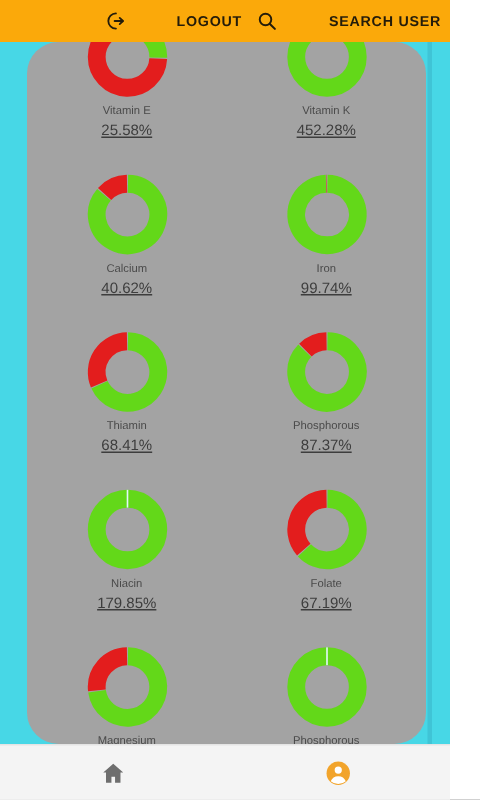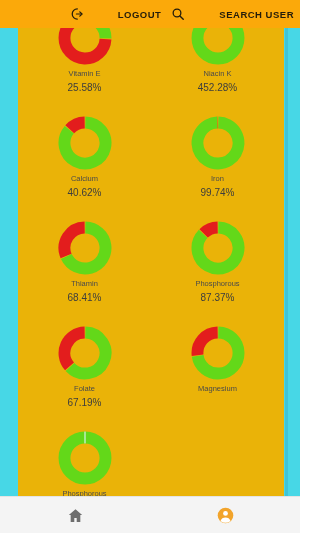--- a/index.html
+++ b/index.html
@@ -62,22 +62,23 @@
     background: #47d7e6;
     position: relative;
     overflow: hidden;
   }
   .panel {
     position: absolute;
     left: 18px;
     right: 16px;
     top: 0;
     bottom: 0;
-    background: #eab308;
+    background: #a3a3a3;
     overflow: hidden;
+    border-radius: 21px;
   }
   .scrolltrack {
     position: absolute;
     top: 0;
     bottom: 0;
     right: 12px;
     width: 3px;
     background: #3fc4d6;
   }
 
@@ -111,20 +112,21 @@
     color: #4a4a4a;
     line-height: 1.1;
     text-align: center;
   }
   .nutrient-value {
     margin-top: 4px;
     font-size: 10px;
     color: #3d3d3d;
     line-height: 1.1;
     text-align: right;
+    text-decoration: underline;
   }
 
   
   .bottom-nav {
     flex: 0 0 36px;
     height: 36px;
     background: #f4f4f4;
     display: flex;
     align-items: center;
     border-top: 1px solid #e4e4e4;
@@ -178,21 +180,21 @@
               <path d="M 87.94833801462735 51.980818499406 A 38 38 0 1 1 49.40312194215081 12.004687965696895" fill="none" stroke="#e31d1d" stroke-width="22"></path>
             </svg>
             <div class="nutrient-name">Vitamin E</div>
             <div class="nutrient-value">25.58%</div>
           </div>
           <div class="card">
             <svg class="donut" viewBox="0 0 100 100">
               <circle cx="50" cy="50" r="38" fill="none" stroke="#63d819" stroke-width="22"></circle>
               <rect x="49" y="1" width="2" height="22" fill="#e2f7fa"></rect>
             </svg>
-            <div class="nutrient-name">Niacin K</div>
+            <div class="nutrient-name">Vitamin K</div>
             <div class="nutrient-value">452.28%</div>
           </div>
           <div class="card">
             <svg class="donut" viewBox="0 0 100 100">
               <path d="M 50.59687805784918 12.004687965696895 A 38 38 0 1 1 20.950081805922526 25.50301543215152" fill="none" stroke="#63d819" stroke-width="22"></path>
               <path d="M 21.733885067333038 24.602623233623877 A 38 38 0 0 1 49.40312194215081 12.004687965696895" fill="none" stroke="#e31d1d" stroke-width="22"></path>
             </svg>
             <div class="nutrient-name">Calcium</div>
             <div class="nutrient-value">40.62%</div>
           </div>
@@ -212,20 +214,28 @@
             <div class="nutrient-name">Thiamin</div>
             <div class="nutrient-value">68.41%</div>
           </div>
           <div class="card">
             <svg class="donut" viewBox="0 0 100 100">
               <path d="M 50.59687805784918 12.004687965696895 A 38 38 0 1 1 22.496109492573797 23.779092179035622" fill="none" stroke="#63d819" stroke-width="22"></path>
               <path d="M 23.333299620620846 22.928112535761016 A 38 38 0 0 1 49.403121942150875 12.004687965696895" fill="none" stroke="#e31d1d" stroke-width="22"></path>
             </svg>
             <div class="nutrient-name">Phosphorous</div>
             <div class="nutrient-value">87.37%</div>
+          </div>
+          <div class="card">
+            <svg class="donut" viewBox="0 0 100 100">
+              <circle cx="50" cy="50" r="38" fill="none" stroke="#63d819" stroke-width="22"></circle>
+              <rect x="49" y="1" width="2" height="22" fill="#e2f7fa"></rect>
+            </svg>
+            <div class="nutrient-name">Niacin</div>
+            <div class="nutrient-value">179.85%</div>
           </div>
           <div class="card">
             <svg class="donut" viewBox="0 0 100 100">
               <path d="M 50.59687805784918 12.004687965696895 A 38 38 0 1 1 22.12006770698602 75.82071601131457" fill="none" stroke="#63d819" stroke-width="22"></path>
               <path d="M 21.322776480723938 74.93224521027899 A 38 38 0 0 1 49.40312194215081 12.004687965696895" fill="none" stroke="#e31d1d" stroke-width="22"></path>
             </svg>
             <div class="nutrient-name">Folate</div>
             <div class="nutrient-value">67.19%</div>
           </div>
           <div class="card">

